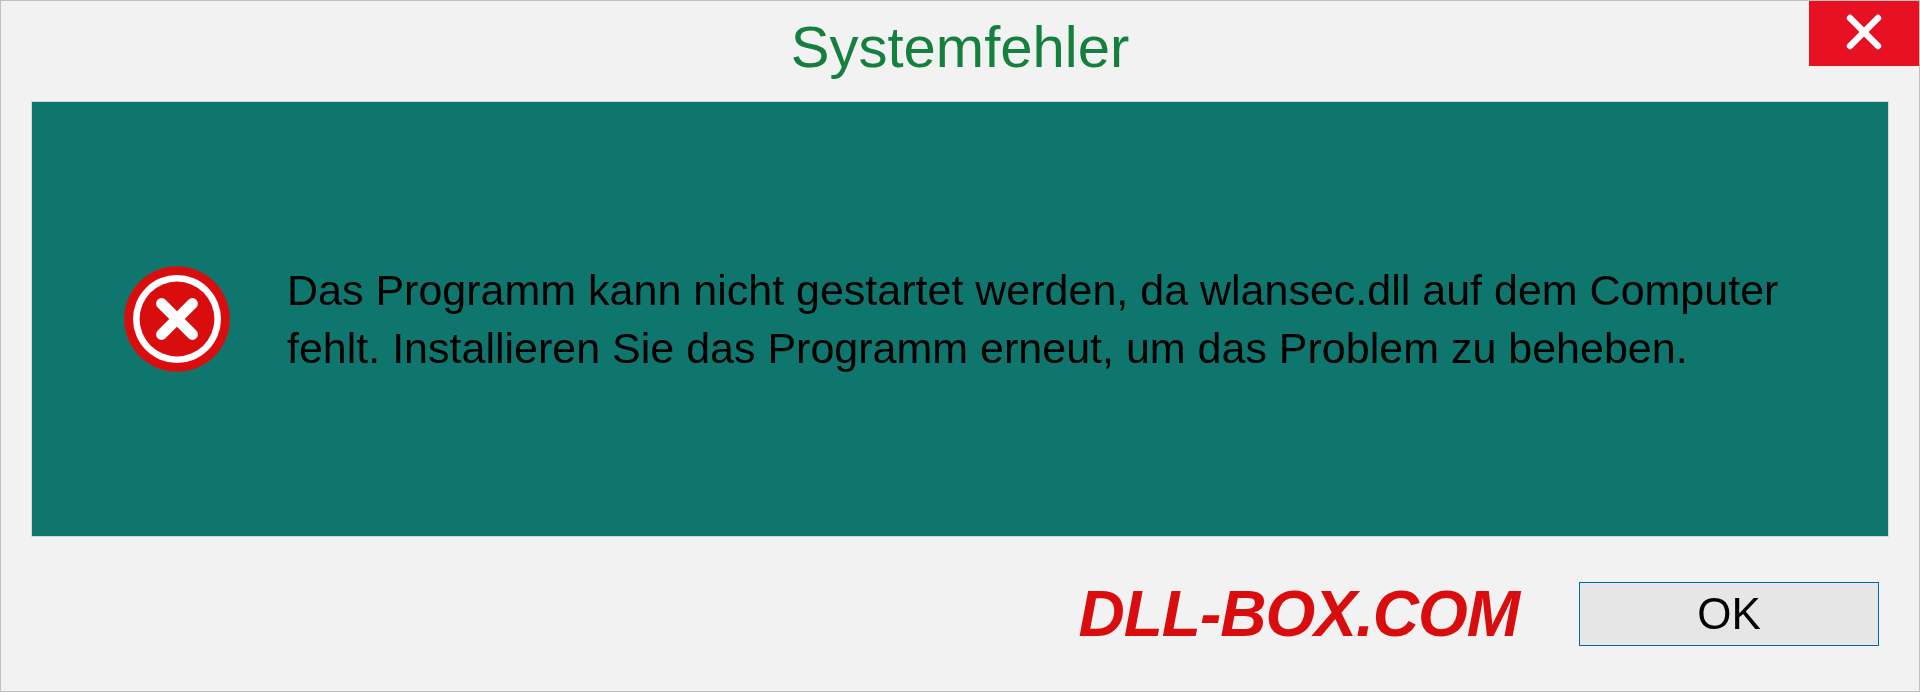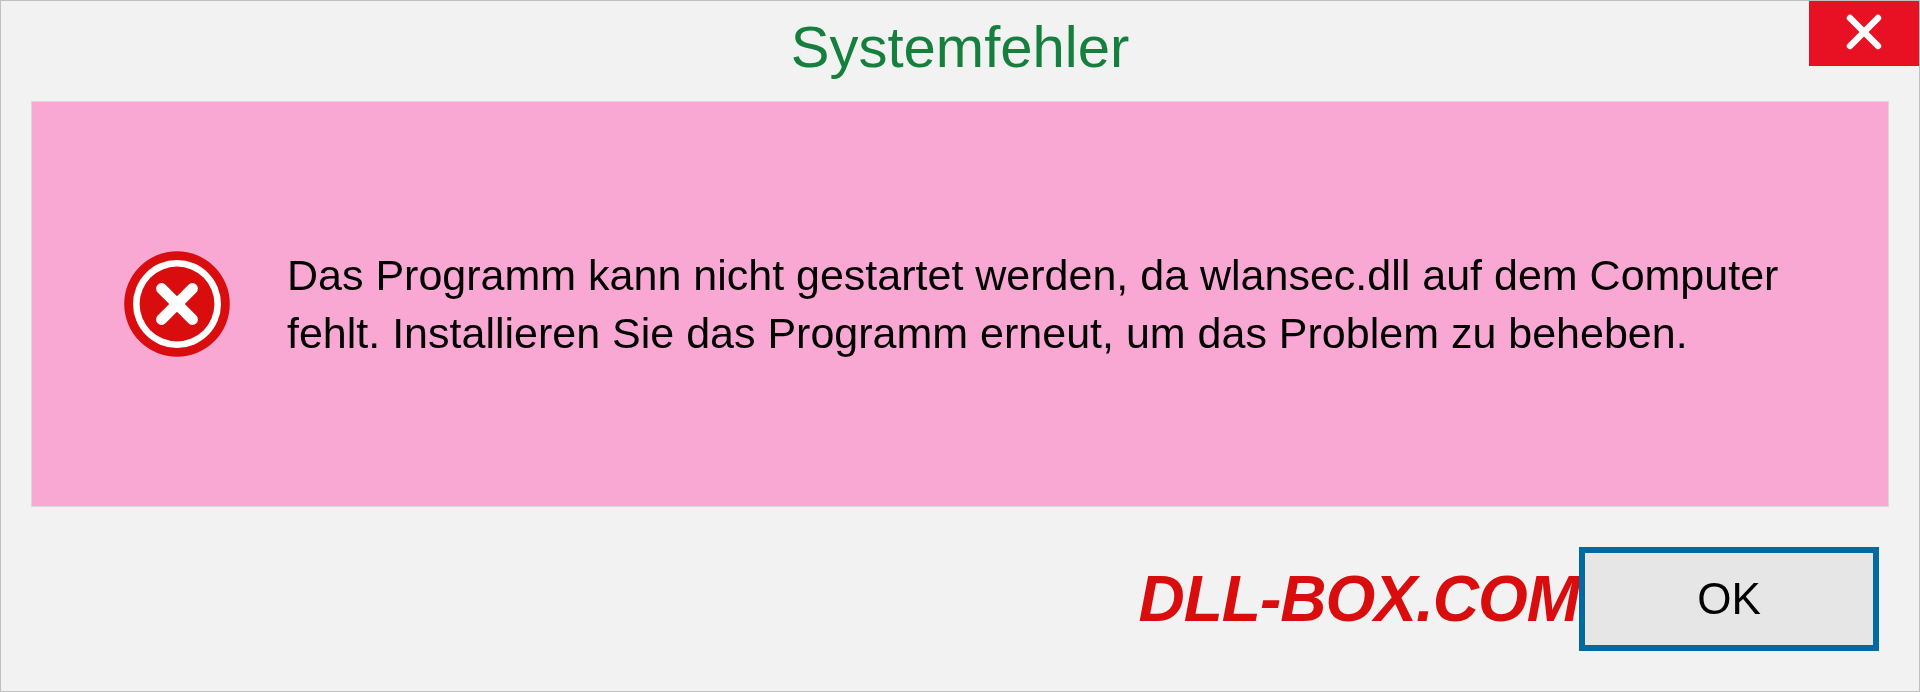--- a/index.html
+++ b/index.html
@@ -47,21 +47,21 @@
       align-items: center;
       justify-content: center;
       cursor: pointer;
     }
     .close-btn svg {
       width: 48px;
       height: 48px;
     }
     .content-panel {
       margin: 10px 30px 20px 30px;
-      background: #f9a8d4;
+      background: #0f766e;
       border: 1px solid #d8d8d8;
       flex: 1;
       display: flex;
       align-items: center;
       padding: 50px 90px;
       gap: 55px;
     }
     .error-icon {
       flex-shrink: 0;
       width: 110px;
@@ -70,34 +70,35 @@
     .message {
       font-size: 43px;
       line-height: 1.35;
       color: #000;
     }
     .footer {
       display: flex;
       align-items: center;
       justify-content: flex-end;
       padding: 20px 40px 40px 40px;
+      gap: 60px;
     }
     .watermark {
       font-size: 64px;
       font-weight: 900;
       font-style: italic;
       color: #d90d0d;
       letter-spacing: -1px;
       font-family: Arial, sans-serif;
     }
     .ok-button {
       width: 300px;
-      height: 104px;
+      height: 64px;
       background: #e6e6e6;
-      border: 6px solid #0369a1;
+      border: 1px solid #0369a1;
       font-size: 44px;
       color: #000;
       cursor: pointer;
       display: flex;
       align-items: center;
       justify-content: center;
       font-family: inherit;
     }
   </style>
 </head>

